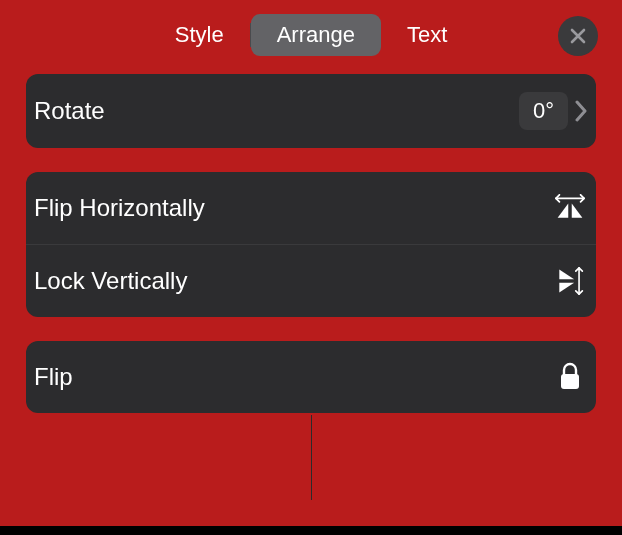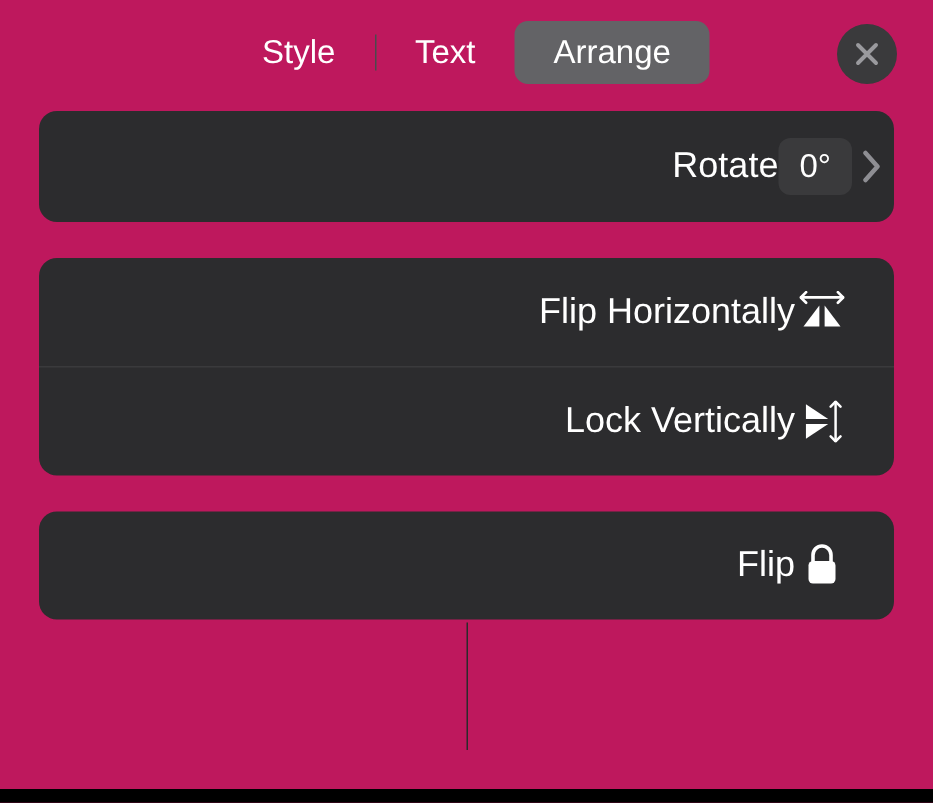--- a/index.html
+++ b/index.html
@@ -1,36 +1,36 @@
 <!DOCTYPE html>
 <html><head>
   <meta charset="utf-8">
   <style>
     * { box-sizing: border-box; margin: 0; padding: 0; }
     html, body { width: 622px; height: 535px; background: #000; font-family: -apple-system, "SF Pro Text", "Helvetica Neue", Arial, sans-serif; overflow: hidden; }
-    .panel { width: 622px; height: 526px; background: #be185d; color: #fff; position: relative; }
+    .panel { width: 622px; height: 526px; background: #b91c1c; color: #fff; position: relative; }
     .header { display: flex; align-items: center; justify-content: center; padding: 14px 70px 14px 70px; position: relative; }
     .segmented { display: flex; border-radius: 9px; overflow: visible; align-items: center; }
     .segmented .seg {
       padding: 8px 26px; font-size: 22px; color: #fff; cursor: pointer;
       display: inline-flex; align-items: center; justify-content: center; border-radius: 9px;
     }
     .segmented .seg.active { background: #636366; }
     .segmented .sep { width: 1px; height: 24px; background: #4a4a4d; }
     .close-btn {
       position: absolute; right: 24px; top: 16px; width: 40px; height: 40px;
       border-radius: 20px; background: #3a3a3c; display: flex; align-items: center; justify-content: center;
       cursor: pointer;
     }
     .close-btn svg { width: 16px; height: 16px; }
     .content { padding: 4px 26px 18px 26px; }
     .group { background: #2c2c2e; border-radius: 12px; margin-bottom: 24px; overflow: hidden; }
     .row {
-      display: flex; align-items: center; justify-content: flex-end;
-      padding: 18px 30px; min-height: 64px;
+      display: flex; align-items: center; justify-content: space-between;
+      padding: 18px 8px; min-height: 64px;
     }
     .row + .row { border-top: 1px solid #3a3a3c; }
     .row-label { font-size: 24px; color: #fff; }
     .rotate-row { padding-right: 8px; }
     .rotate-right { display: flex; align-items: center; gap: 6px; }
     .rotate-val {
       background: #3a3a3c; color: #fff; font-size: 22px; padding: 6px 14px; border-radius: 8px;
     }
     .chev { color: #8e8e93; display: flex; align-items: center; }
     .chev svg { width: 14px; height: 22px; }
@@ -43,25 +43,25 @@
 <body>
 
 <div class="panel">
 
   <div class="header">
     <div class="segmented">
       <div class="seg">
           <span>Style</span>
         </div>
       <div class="sep"></div>
+      <div class="seg active">
+          <span>Arrange</span>
+        </div>
       <div class="seg">
           <span>Text</span>
-        </div>
-      <div class="seg active">
-          <span>Arrange</span>
         </div>
     </div>
     <div class="close-btn">
       <svg viewBox="0 0 16 16">
         <path d="M2 2 L14 14 M14 2 L2 14" stroke="#9a9a9e" stroke-width="2.6" stroke-linecap="round" fill="none"></path>
       </svg>
     </div>
   </div>
 
   <div class="content">

